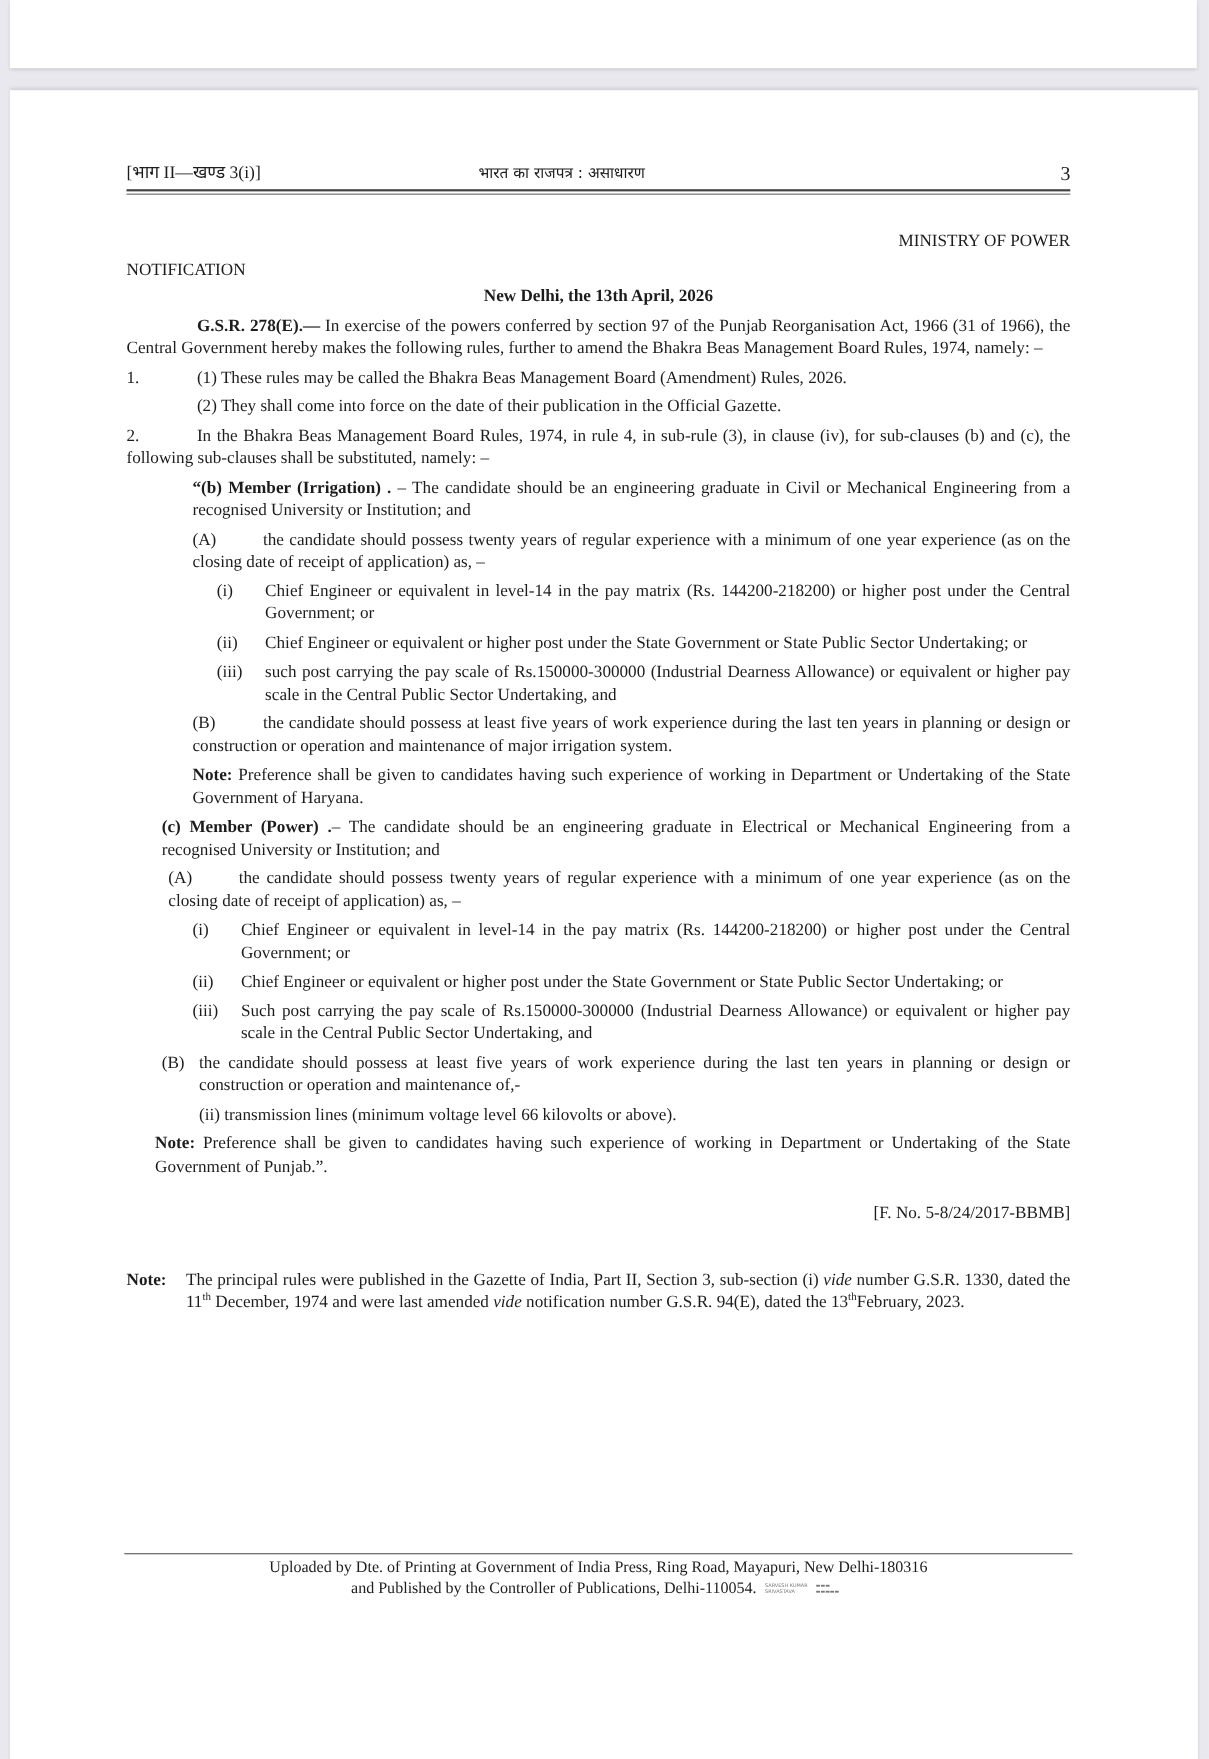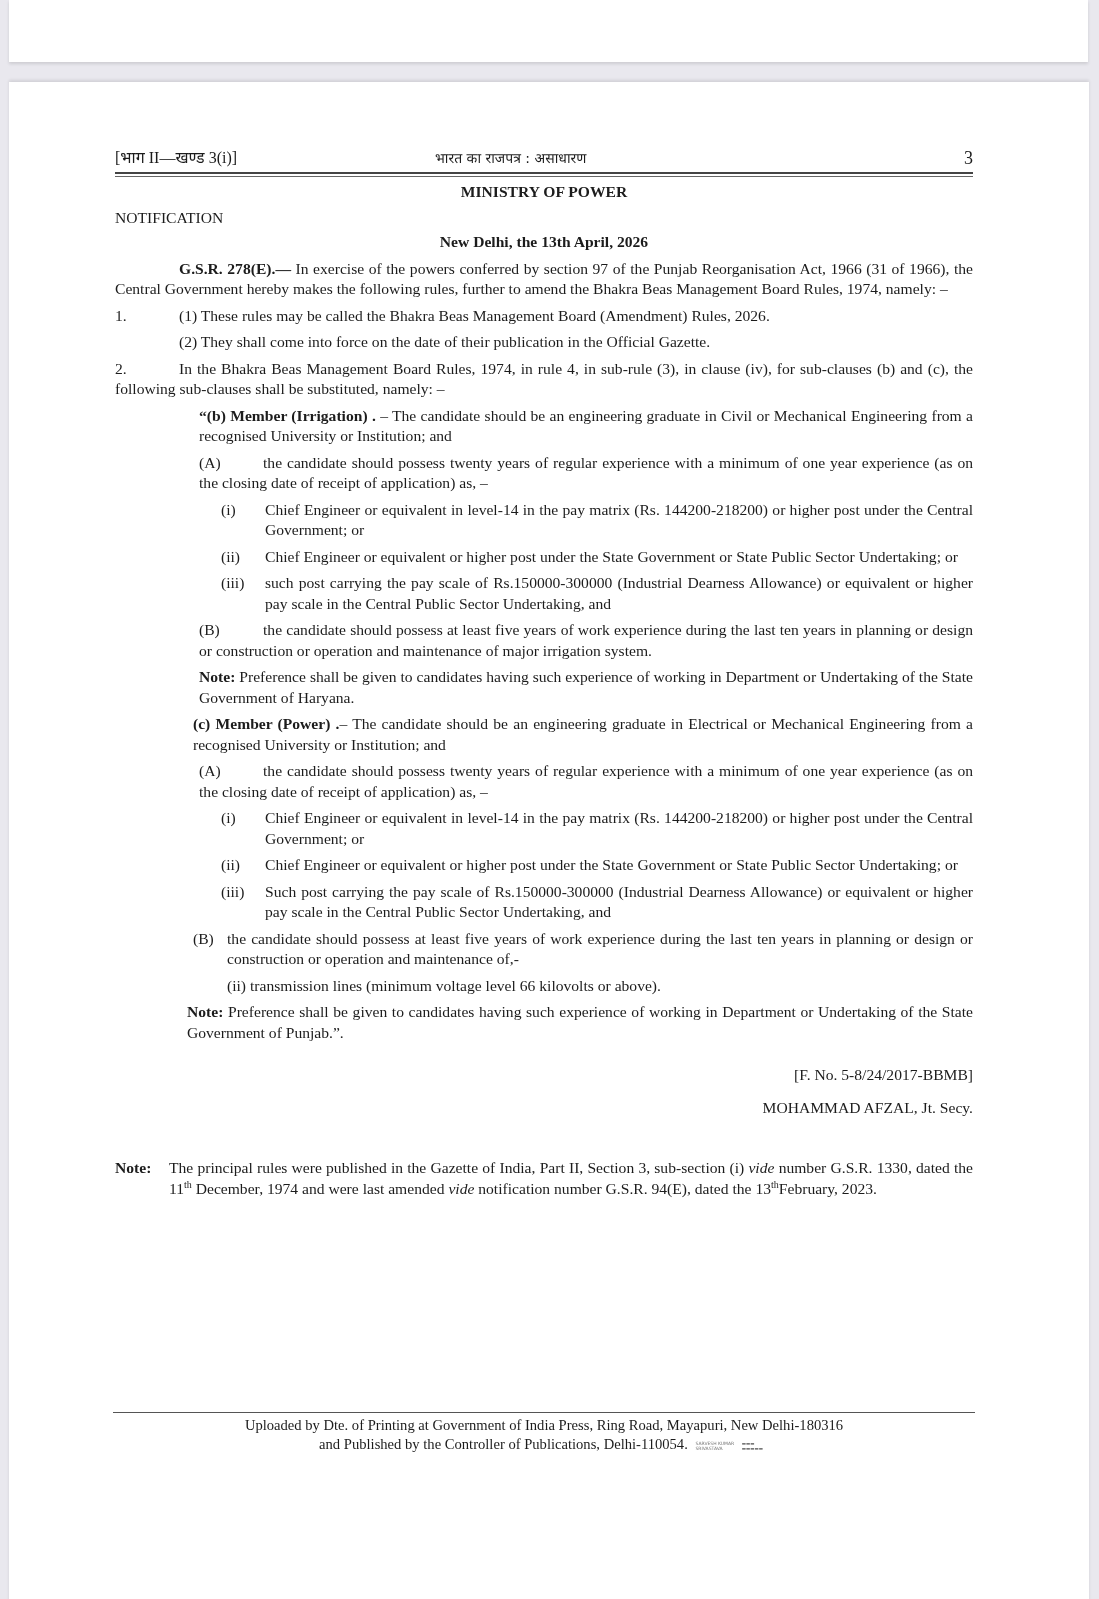--- a/index.html
+++ b/index.html
@@ -25,31 +25,31 @@
     font-size: 15.6px; line-height: 20.5px;
   }
   .running-head {
     position: relative; height: 22px; font-size: 16px;
   }
   .running-head .left { position: absolute; left: 0; top: 0; }
   .running-head .center { position: absolute; left: 320px; top: 0; font-family: "DejaVu Sans", sans-serif; font-size: 14px; }
   .running-head .right { position: absolute; right: 0; top: 0; font-size: 18px; }
   .double-rule { margin-top: 2px; border-top: 2px solid #444; height: 2px; border-bottom: 1px solid #666; }
   .bold { font-weight: bold; }
-  .ministry { margin-top: 5px; font-weight: bold; text-align: center; }
+  .ministry { margin-top: 33px; font-weight: normal; text-align: right; }
   .notif { margin-top: 5px; font-weight: normal; }
   .place-date { margin-top: 4px; text-align: center; font-weight: bold; }
   p { margin: 0; }
   .para { text-align: justify; }
   .indent-first { text-indent: 64px; }
   .gap { margin-top: 6px; }
   .row { display: flex; }
   .num { width: 64px; flex: none; }
-  .b-block { margin-left: 84px; text-align: justify; }
-  .c-block { margin-left: 78px; text-align: justify; }
+  .b-block { margin-left: 60px; text-align: justify; }
+  .c-block { margin-left: 32px; text-align: justify; }
   .sub { display: flex; margin-left: 22px; }
   .sub .lbl { width: 44px; flex: none; }
   .sub .txt { flex: 1; text-align: justify; }
   .tab-lbl { display: inline-block; width: 64px; }
   .right-line { text-align: right; }
   .note-final { display: flex; margin-top: 40px; }
   .note-final .lbl { width: 54px; flex: none; font-weight: bold; }
   .note-final .txt { flex: 1; text-align: justify; }
   sup { font-size: 10px; line-height: 0; }
   .footer-rule { position: absolute; left: 104px; top: 1330px; width: 862px; border-top: 1.5px solid #555; }
@@ -129,21 +129,20 @@
       </div>
       <div class="row gap">
         <span style="width:34px;flex:none">(B)</span>
         <span style="flex:1;text-align:justify">the candidate should possess at least five years of work experience during the last ten years in planning or design or construction  or operation and maintenance of,-</span>
       </div>
       <p class="gap" style="margin-left:34px">(ii) transmission lines (minimum voltage level 66 kilovolts or above).</p>
       <p class="gap" style="margin-left:-6px"><span class="bold">Note:</span><span> Preference shall be given to candidates having such experience of working in Department or Undertaking of the State Government of Punjab.”.</span></p>
     </div>
 
     <p class="right-line" style="margin-top:22px">[F. No.  5-8/24/2017-BBMB]</p>
-    <p class="right-line" style="margin-top:12px">MOHAMMAD AFZAL, Jt. Secy.</p>
 
     <div class="note-final">
       <span class="lbl">Note:</span>
       <span class="txt"><span>The principal rules were published in the Gazette of India, Part II, Section 3, sub-section (i) </span><i>vide</i><span> number G.S.R. 1330, dated the 11</span><sup>th</sup><span> December, 1974 and were last amended </span><i>vide</i><span> notification number G.S.R. 94(E), dated the 13</span><sup>th</sup><span>February, 2023.</span></span>
     </div>
   </div>
 
   <div class="footer-rule"></div>
   <div class="footer">
     <div>Uploaded by Dte. of Printing at Government of India Press, Ring Road, Mayapuri, New Delhi-180316</div>

